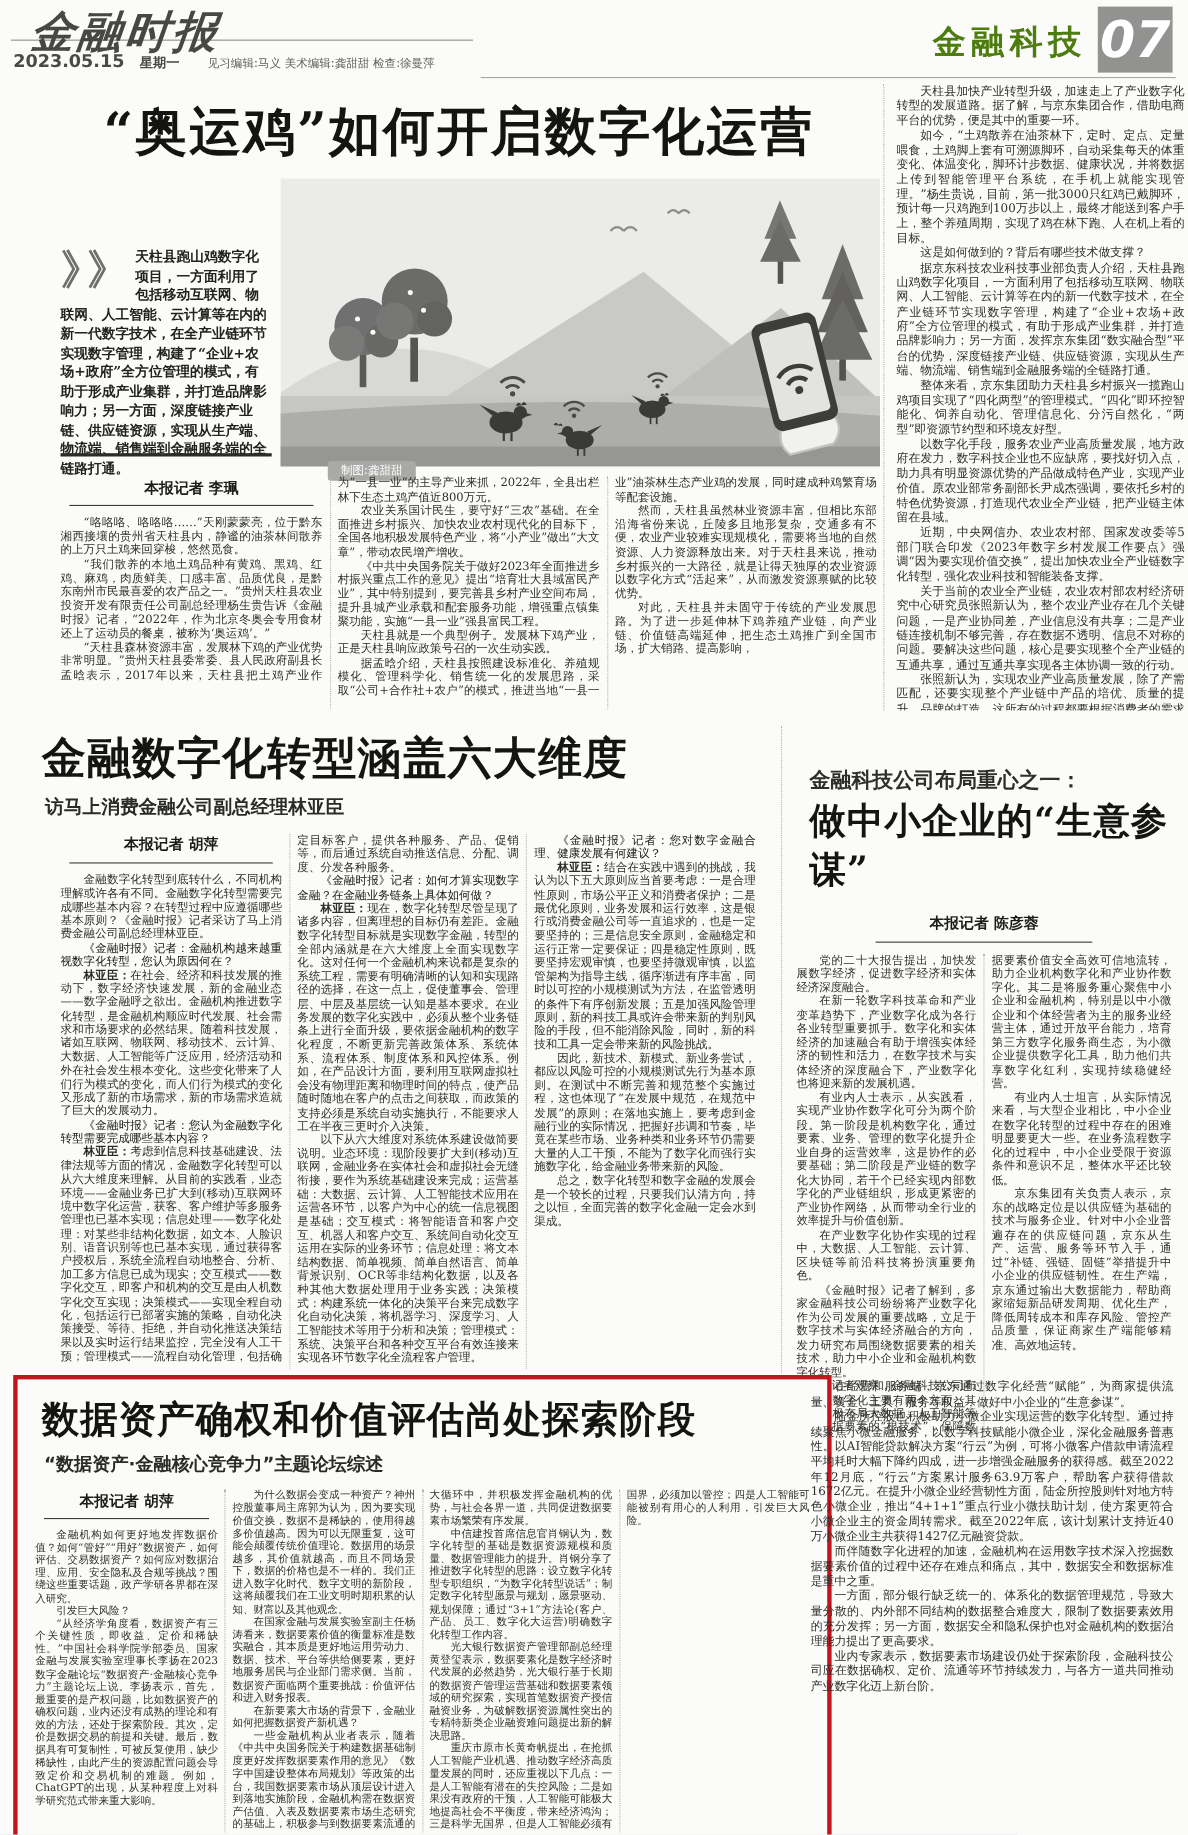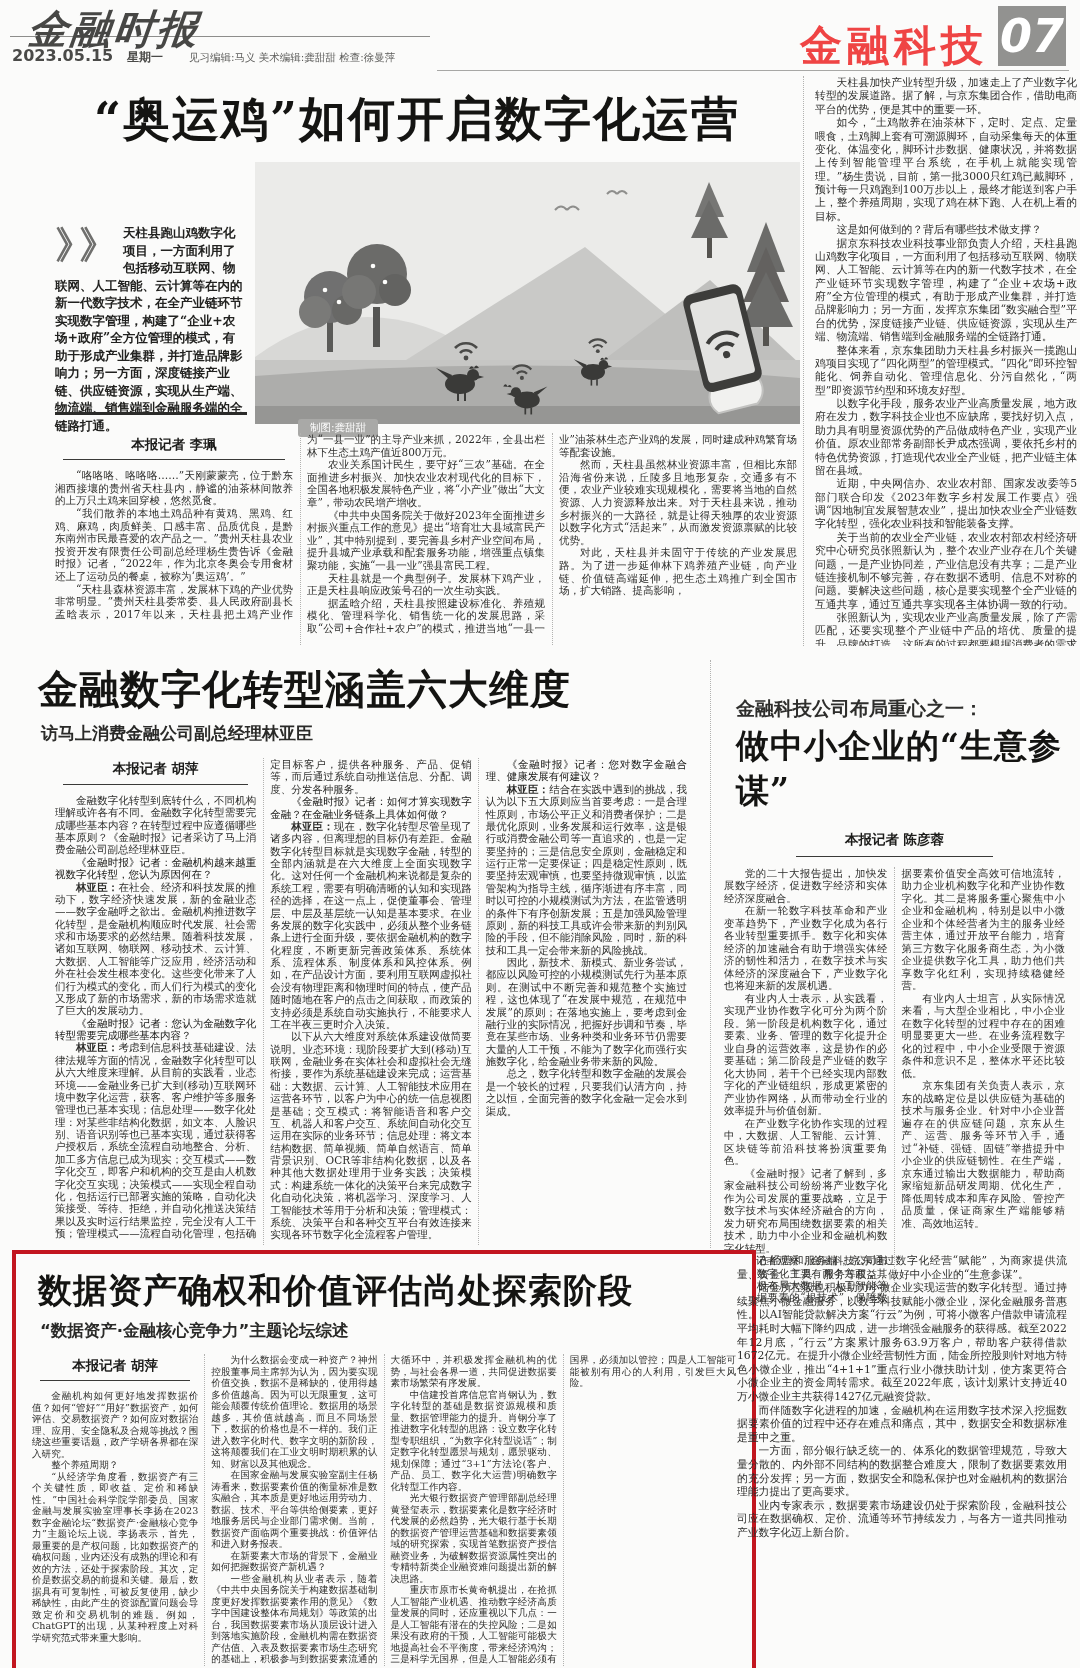--- a/index.html
+++ b/index.html
@@ -9,22 +9,22 @@
   .masthead{position:absolute;left:28px;top:2px;font-size:40px;font-weight:bold;font-style:italic;
             color:#474745;letter-spacing:3px;transform:skewX(-6deg);z-index:2;
             font-family:"DejaVu Serif",serif;}
   .head-rule{position:absolute;left:10px;top:36px;width:420px;border-top:1.5px solid #8d8d8b;}
   .head-rule2{position:absolute;left:437px;top:70px;width:632px;border-top:1px solid #a7a7a5;}
   .dateline{position:absolute;left:12px;top:46px;font-size:12px;color:#4a4a48;
             font-family:"DejaVu Sans","Liberation Sans",sans-serif;}
   .dateline .date{font-size:16px;font-weight:bold;margin-right:10px;}
   .dateline .weekday{font-weight:bold;margin-right:22px;}
   .dateline .credits{font-size:10.5px;color:#5d5d5b;}
-  .section-name{position:absolute;right:92px;top:18px;font-size:42px;font-weight:bold;
-                color:#ef4444;letter-spacing:5px;font-family:"DejaVu Sans","Liberation Sans",sans-serif;}
+  .section-name{position:absolute;right:92px;top:18px;font-size:30px;font-weight:bold;
+                color:#4d7c0f;letter-spacing:5px;font-family:"DejaVu Sans","Liberation Sans",sans-serif;}
   .page-no{position:absolute;right:14px;top:6px;width:68px;height:60px;background:#929290;
            color:#ffffff;font-size:46px;font-weight:bold;font-style:italic;text-align:center;
            line-height:60px;font-family:"DejaVu Sans","Liberation Sans",sans-serif;}
   
   .para{margin:0;text-indent:2em;text-align:justify;}
   .para.q{font-weight:normal;color:#161614;}
   .para strong{font-weight:bold;}
   .byline{text-align:center;font-weight:bold;font-size:13.5px;color:#1c1c1a;
           padding:3px 0 7px;border-bottom:1.5px solid #3a3a38;margin:0 8px 9px;}
   
@@ -204,21 +204,21 @@
       </div>
   </div>
 
   <div class="right-col">
       <p class="para">天柱县加快产业转型升级，加速走上了产业数字化转型的发展道路。据了解，与京东集团合作，借助电商平台的优势，便是其中的重要一环。</p>
       <p class="para">如今，“土鸡散养在油茶林下，定时、定点、定量喂食，土鸡脚上套有可溯源脚环，自动采集每天的体重变化、体温变化，脚环计步数据、健康状况，并将数据上传到智能管理平台系统，在手机上就能实现管理。”杨生贵说，目前，第一批3000只红鸡已戴脚环，预计每一只鸡跑到100万步以上，最终才能送到客户手上，整个养殖周期，实现了鸡在林下跑、人在机上看的目标。</p>
       <p class="para">这是如何做到的？背后有哪些技术做支撑？</p>
       <p class="para">据京东科技农业科技事业部负责人介绍，天柱县跑山鸡数字化项目，一方面利用了包括移动互联网、物联网、人工智能、云计算等在内的新一代数字技术，在全产业链环节实现数字管理，构建了“企业+农场+政府”全方位管理的模式，有助于形成产业集群，并打造品牌影响力；另一方面，发挥京东集团“数实融合型”平台的优势，深度链接产业链、供应链资源，实现从生产端、物流端、销售端到金融服务端的全链路打通。</p>
       <p class="para">整体来看，京东集团助力天柱县乡村振兴一揽跑山鸡项目实现了“四化两型”的管理模式。“四化”即环控智能化、饲养自动化、管理信息化、分污自然化，“两型”即资源节约型和环境友好型。</p>
       <p class="para">以数字化手段，服务农业产业高质量发展，地方政府在发力，数字科技企业也不应缺席，要找好切入点，助力具有明显资源优势的产品做成特色产业，实现产业价值。原农业部常务副部长尹成杰强调，要依托乡村的特色优势资源，打造现代农业全产业链，把产业链主体留在县域。</p>
-      <p class="para">近期，中央网信办、农业农村部、国家发改委等5部门联合印发《2023年数字乡村发展工作要点》强调“因地制宜发展智慧农业”，提出加快农业全产业链数字化转型，强化农业科技和智能装备支撑。</p>
+      <p class="para">近期，中央网信办、农业农村部、国家发改委等5部门联合印发《2023年数字乡村发展工作要点》强调“因为要实现价值交换”，提出加快农业全产业链数字化转型，强化农业科技和智能装备支撑。</p>
       <p class="para">关于当前的农业全产业链，农业农村部农村经济研究中心研究员张照新认为，整个农业产业存在几个关键问题，一是产业协同差，产业信息没有共享；二是产业链连接机制不够完善，存在数据不透明、信息不对称的问题。要解决这些问题，核心是要实现整个全产业链的互通共享，通过互通共享实现各主体协调一致的行动。</p>
       <p class="para">张照新认为，实现农业产业高质量发展，除了产需匹配，还要实现整个产业链中产品的培优、质量的提升、品牌的打造，这所有的过程都要根据消费者的需求来实现。因此，整个生产、加工、流通环节，都要按照消费者的需求来实现整个产业链的协同创新，这种协同创新一定是在数字化的基础上实现的。</p>
     </div>
 
   <div class="hl-mid">金融数字化转型涵盖六大维度</div>
   <div class="sub-mid">访马上消费金融公司副总经理林亚臣</div>
   <div class="mid-body">
     <div class="cols3">
       <div class="byline">本报记者 胡萍</div>
     <p class="para">金融数字化转型到底转什么，不同机构理解或许各有不同。金融数字化转型需要完成哪些基本内容？在转型过程中应遵循哪些基本原则？《金融时报》记者采访了马上消费金融公司副总经理林亚臣。</p>
@@ -251,21 +251,21 @@
         <p class="para">京东集团有关负责人表示，京东的战略定位是以供应链为基础的技术与服务企业。针对中小企业普遍存在的供应链问题，京东从生产、运营、服务等环节入手，通过“补链、强链、固链”举措提升中小企业的供应链韧性。在生产端，京东通过输出大数据能力，帮助商家缩短新品研发周期、优化生产，降低周转成本和库存风险、管控产品质量，保证商家生产端能够精准、高效地运转。</p>
       </div>
   </div>
 
   <div class="redbox">
     <div class="hl-data">数据资产确权和价值评估尚处探索阶段</div>
     <div class="sub-data">“数据资产·金融核心竞争力”主题论坛综述</div>
     <div class="data-body cols4">
       <div class="byline">本报记者 胡萍</div>
     <p class="para">金融机构如何更好地发挥数据价值？如何“管好”“用好”数据资产，如何评估、交易数据资产？如何应对数据治理、应用、安全隐私及合规等挑战？围绕这些重要话题，政产学研各界都在深入研究。</p>
-        <p class="para">整个养殖周期？</p>
+        <p class="para">引发巨大风险？</p>
         <p class="para">“从经济学角度看，数据资产有三个关键性质，即收益、定价和稀缺性。”中国社会科学院学部委员、国家金融与发展实验室理事长李扬在2023数字金融论坛“数据资产·金融核心竞争力”主题论坛上说。李扬表示，首先，最重要的是产权问题，比如数据资产的确权问题，业内还没有成熟的理论和有效的方法，还处于探索阶段。其次，定价是数据交易的前提和关键。最后，数据具有可复制性，可被反复使用，缺少稀缺性，由此产生的资源配置问题会导致定价和交易机制的难题。例如，ChatGPT的出现，从某种程度上对科学研究范式带来重大影响。</p>
         <p class="para">为什么数据会变成一种资产？神州控股董事局主席郭为认为，因为要实现价值交换，数据不是稀缺的，使用得越多价值越高。因为可以无限重复，这可能会颠覆传统价值理论。数据用的场景越多，其价值就越高，而且不同场景下，数据的价格也是不一样的。我们正进入数字化时代、数字文明的新阶段，这将颠覆我们在工业文明时期积累的认知、财富以及其他观念。</p>
         <p class="para">在国家金融与发展实验室副主任杨涛看来，数据要素价值的衡量标准是数实融合，其本质是更好地运用劳动力、数据、技术、平台等供给侧要素，更好地服务居民与企业部门需求侧。当前，数据资产面临两个重要挑战：价值评估和进入财务报表。</p>
         <p class="para">在新要素大市场的背景下，金融业如何把握数据资产新机遇？</p>
         <p class="para">一些金融机构从业者表示，随着《中共中央国务院关于构建数据基础制度更好发挥数据要素作用的意见》《数字中国建设整体布局规划》等政策的出台，我国数据要素市场从顶层设计进入到落地实施阶段，金融机构需在数据资产估值、入表及数据要素市场生态研究的基础上，积极参与到数据要素流通的大循环中，并积极发挥金融机构的优势，与社会各界一道，共同促进数据要素市场繁荣有序发展。</p>
         <p class="para">中信建投首席信息官肖钢认为，数字化转型的基础是数据资源规模和质量、数据管理能力的提升。肖钢分享了推进数字化转型的思路：设立数字化转型专职组织，“为数字化转型说话”；制定数字化转型愿景与规划，愿景驱动、规划保障；通过“3+1”方法论(客户、产品、员工、数字化大运营)明确数字化转型工作内容。</p>
         <p class="para">光大银行数据资产管理部副总经理黄登玺表示，数据要素化是数字经济时代发展的必然趋势，光大银行基于长期的数据资产管理运营基础和数据要素领域的研究探索，实现首笔数据资产授信融资业务，为破解数据资源属性突出的专精特新类企业融资难问题提出新的解决思路。</p>
         <p class="para">重庆市原市长黄奇帆提出，在抢抓人工智能产业机遇、推动数字经济高质量发展的同时，还应重视以下几点：一是人工智能有潜在的失控风险；二是如果没有政府的干预，人工智能可能极大地提高社会不平衡度，带来经济鸿沟；三是科学无国界，但是人工智能必须有国界，必须加以管控；四是人工智能可能被别有用心的人利用，引发巨大风险。</p>
       </div>
   </div>

